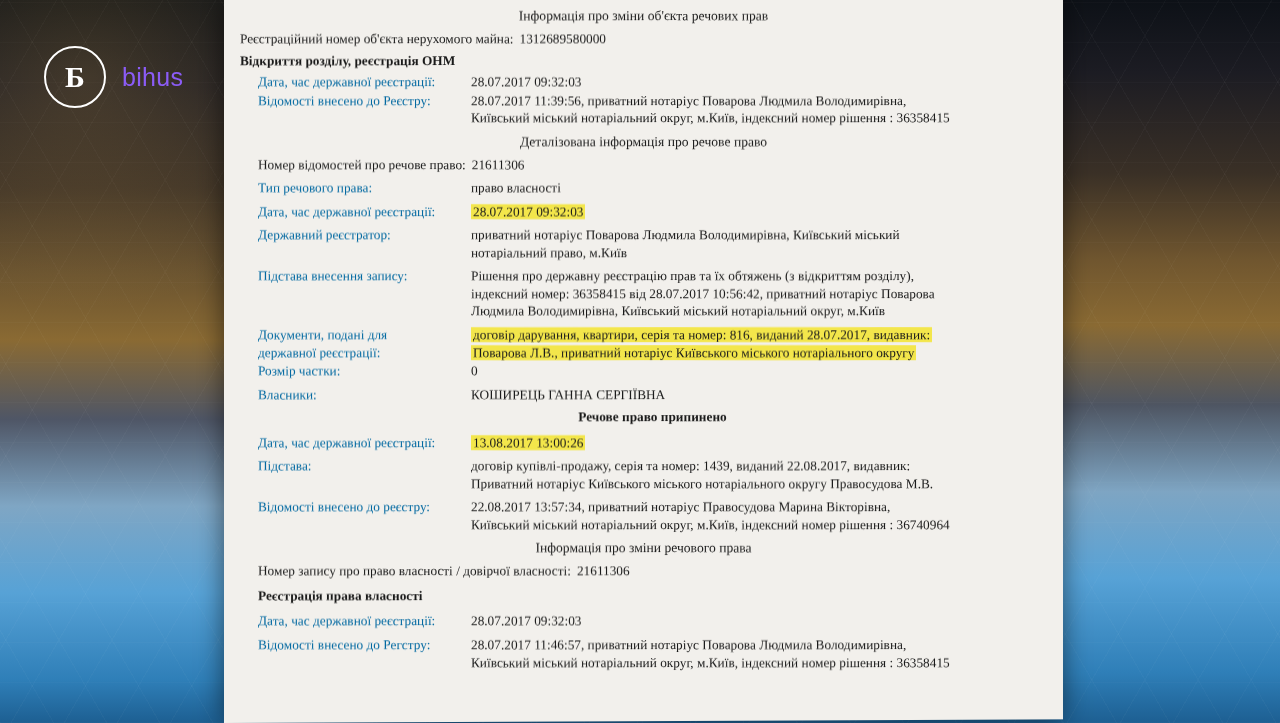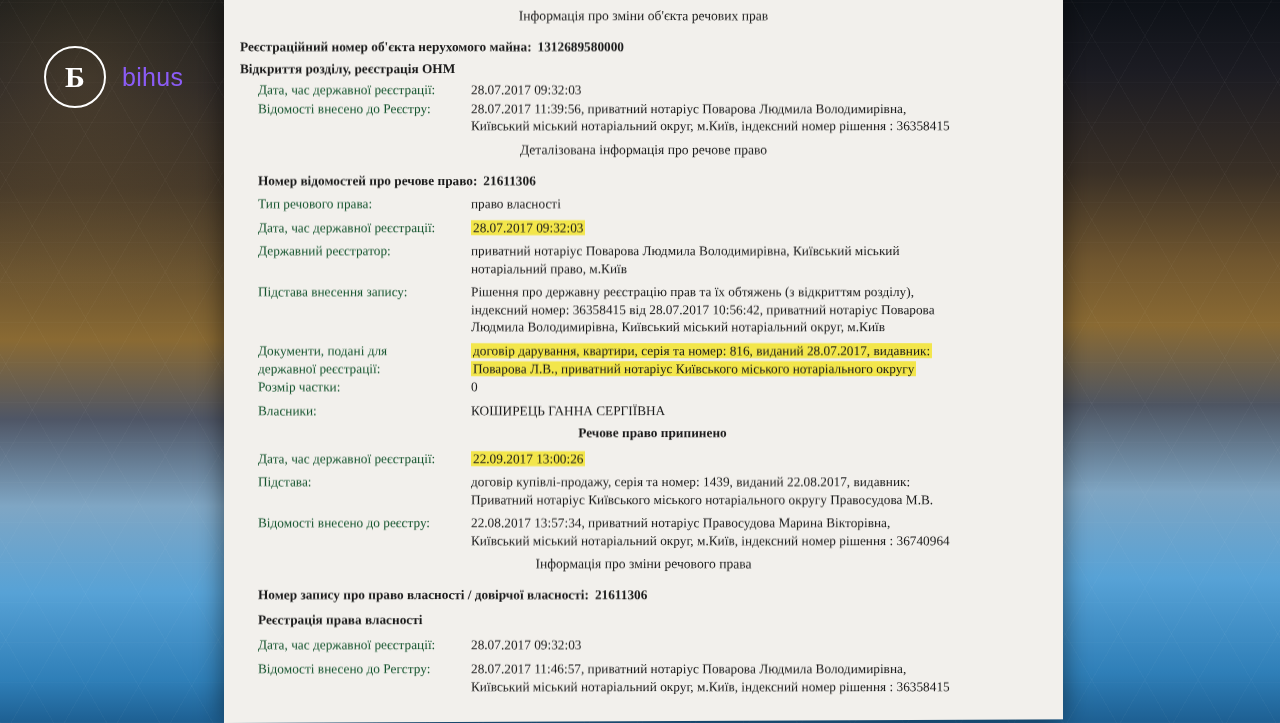--- a/index.html
+++ b/index.html
@@ -68,26 +68,26 @@
     padding:6px 16px 0 16px;
   }
   .doc{
     font-size:13.3px;
     line-height:1.32;
   }
   .center{ text-align:center; font-weight:400; margin:3px 0 5px 0; font-size:13.6px;}
   .row{ display:flex; align-items:flex-start; margin:0 0 1px 0;}
   .lbl{
     width:205px;min-width:205px;
-    color:#14532d;
+    color:#0369a1;
     padding-right:8px;
   }
   .lbl.ind{ padding-left:18px; width:205px;min-width:205px;}
   .val{ flex:1; }
-  .bold{ font-weight:700;margin-top:8px; }
+  .bold{ font-weight:400; }
   .hl{ background:#f3e64b; padding:0 2px; }
   .sect{ font-weight:700; margin:5px 0 3px 0; }
   .sect.ind{ padding-left:18px; }
   .sp{ height:5px; }
 
   
   .paper{ filter:blur(.18px); }
 </style>
 </head>
 <body>
@@ -200,21 +200,21 @@
       <div class="lbl ind">Власники:</div>
       <div class="val">КОШИРЕЦЬ ГАННА СЕРГІЇВНА</div>
     </div>
 
     <div class="sect ind" style="text-align:center;">Речове право припинено</div>
 
     <div class="sp"></div>
 
     <div class="row">
       <div class="lbl ind">Дата, час державної реєстрації:</div>
-      <div class="val"><span class="hl">22.09.2017 13:00:26</span></div>
+      <div class="val"><span class="hl">13.08.2017 13:00:26</span></div>
     </div>
 
     <div class="sp"></div>
 
     <div class="row">
       <div class="lbl ind">Підстава:</div>
       <div class="val">
         <div>договір купівлі-продажу, серія та номер: 1439, виданий 22.08.2017, видавник:</div>
         <div>Приватний нотаріус Київського міського нотаріального округу Правосудова М.В.</div>
       </div>

